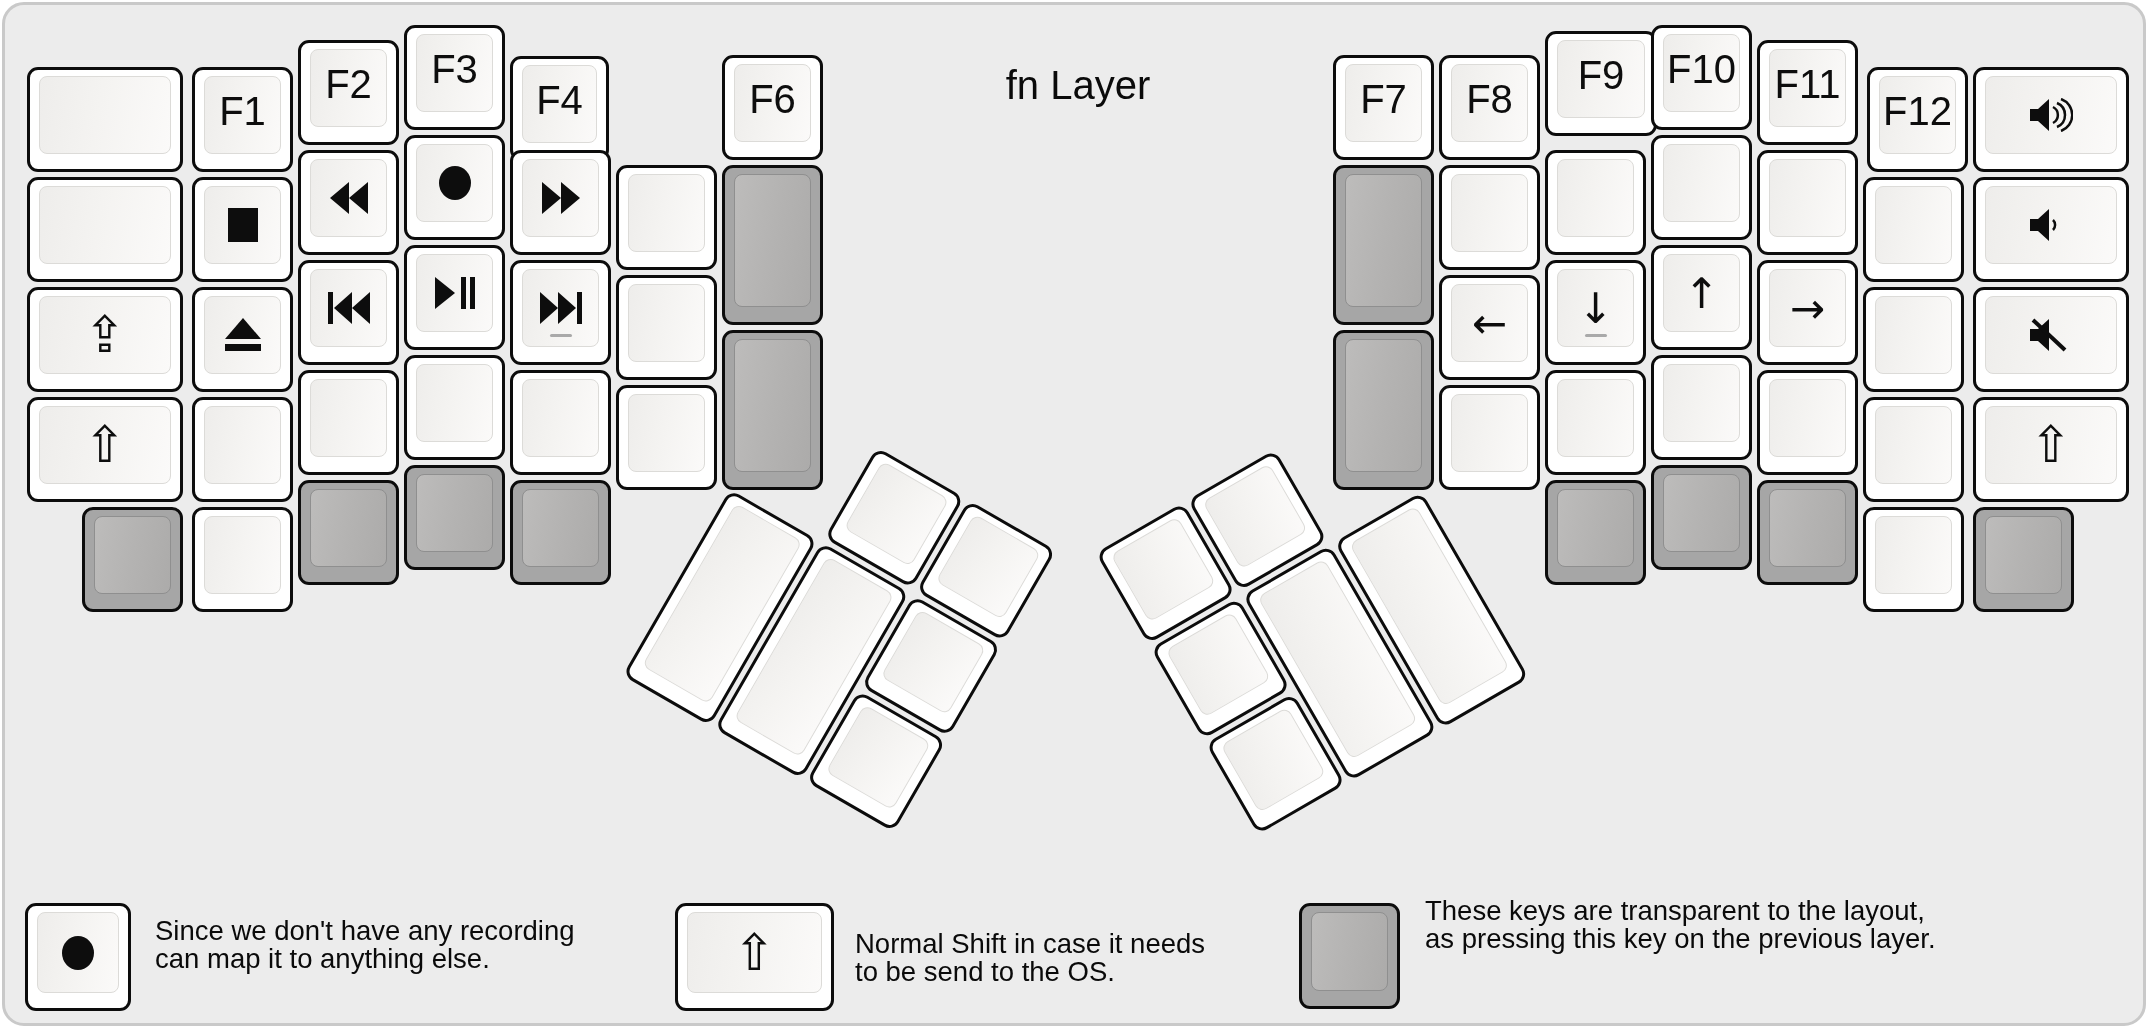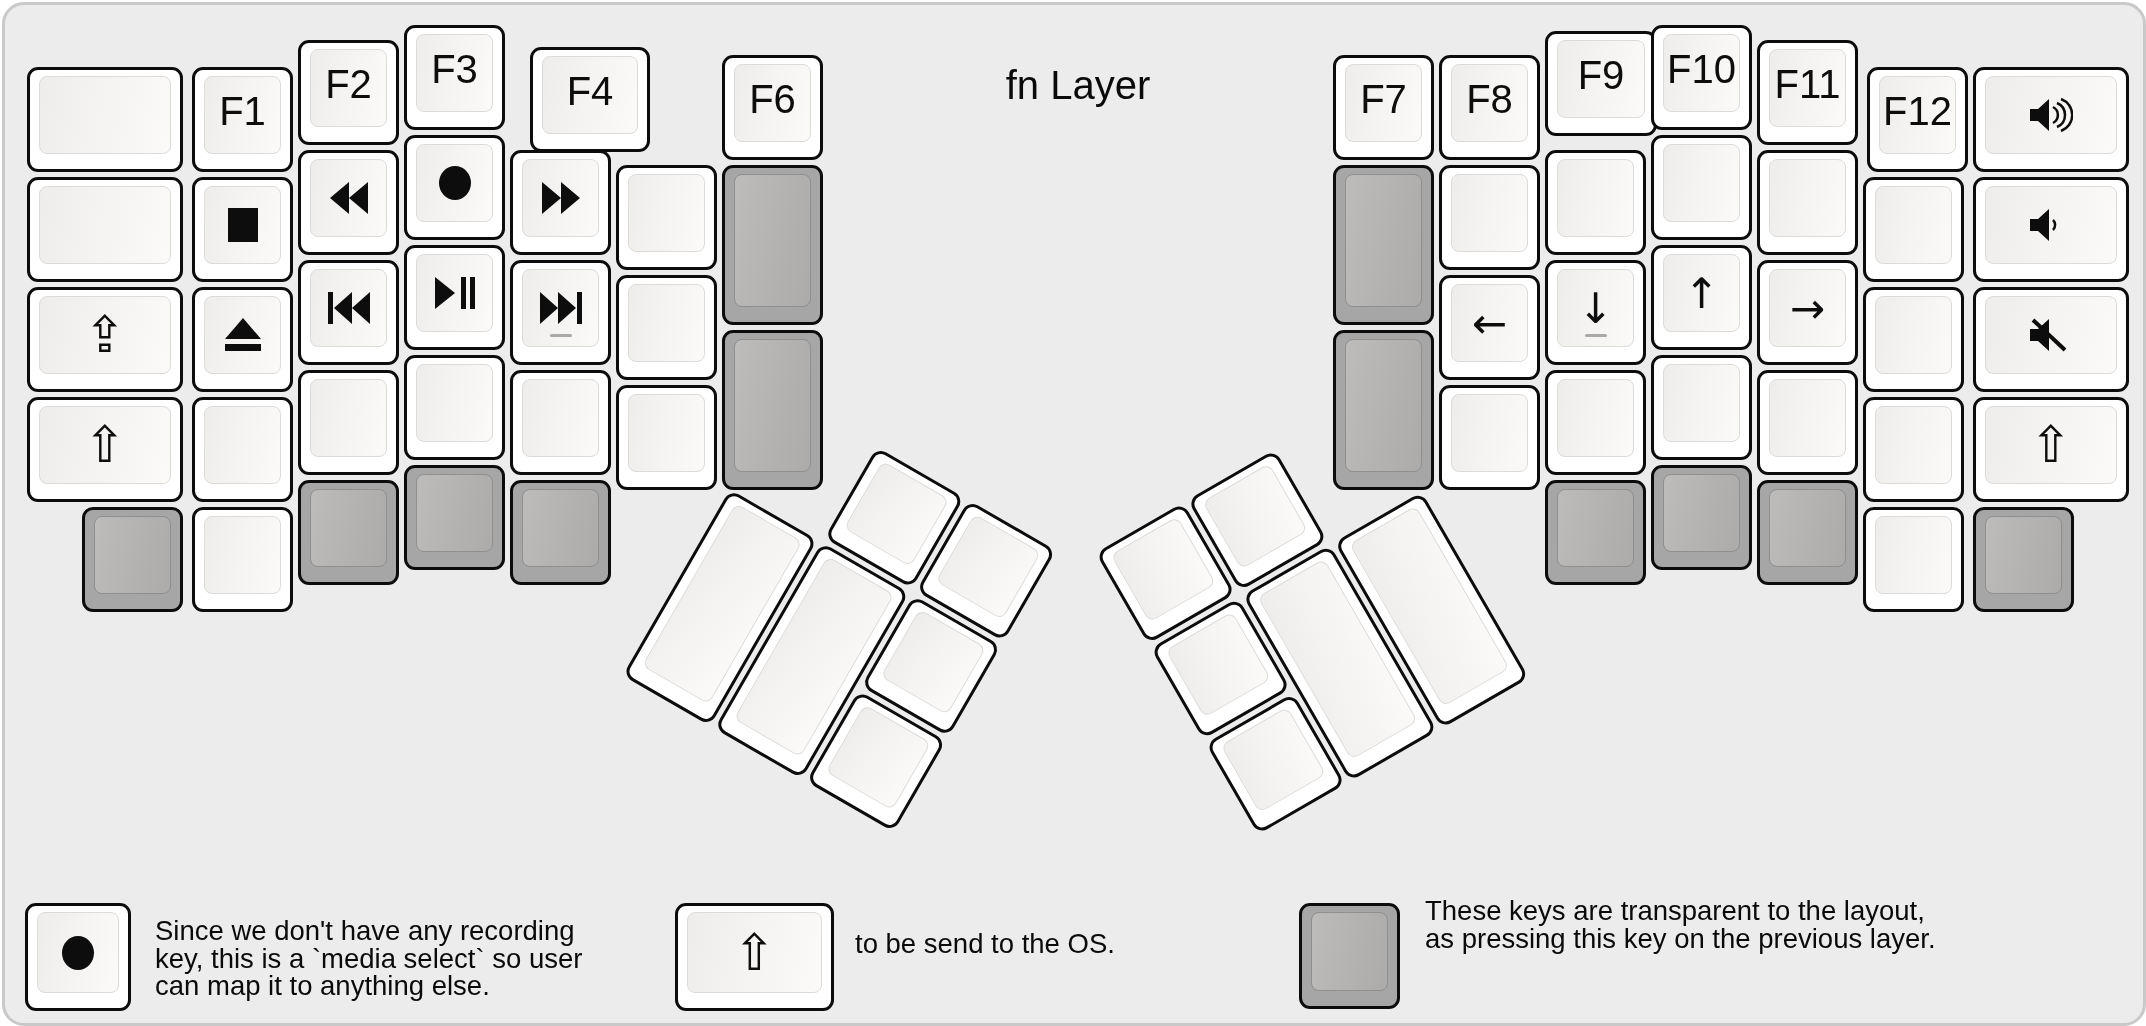--- a/index.html
+++ b/index.html
@@ -179,21 +179,21 @@
           </svg>
         </span>
       </div>
     </div>
     <div class="key" style="left: 399px; top: 350px; width: 101px; height: 105px;">
       <div class="cap"></div>
     </div>
     <div class="key gray" style="left: 399px; top: 460px; width: 101px; height: 105px;">
       <div class="cap"></div>
     </div>
-    <div class="key" style="left: 505px; top: 42px; width: 120px; height: 105px; margin-left: 20px;">
+    <div class="key" style="left: 505px; top: 51px; width: 99px; height: 105px;">
       <div class="cap">
         <span class="lbl-f">F4</span>
       </div>
     </div>
     <div class="key" style="left: 505px; top: 145px; width: 101px; height: 105px;">
       <div class="cap">
         <span class="icon">
           <svg width="38" height="32" viewBox="0 0 38 32">
             <polygon class="fill" points="0,0 19,16 0,32"></polygon>
             <polygon class="fill" points="19,0 38,16 19,32"></polygon>
@@ -385,29 +385,29 @@
       <div class="cap">
         <span class="icon">
           <svg width="36" height="38" viewBox="0 0 36 38">
             <ellipse class="fill" cx="18" cy="19" rx="16" ry="17"></ellipse>
           </svg>
         </span>
       </div>
     </div>
     <div class="legend-text" style="left: 150px; top: 912px;">
       <div>Since we don't have any recording</div>
-      <div>key, this is a `media select` so user</div>
       <div>can map it to anything else.</div>
     </div>
     <div class="key" style="left: 670px; top: 898px; width: 159px; height: 108px;">
       <div class="cap">
         <span class="lbl-g">⇧</span>
       </div>
     </div>
     <div class="legend-text" style="left: 850px; top: 925px;">
+      <div>Normal Shift in case it needs</div>
       <div>to be send to the OS.</div>
     </div>
     <div class="key gray" style="left: 1294px; top: 898px; width: 101px; height: 106px;">
       <div class="cap"></div>
     </div>
     <div class="legend-text" style="left: 1420px; top: 892px;">
       <div>These keys are transparent to the layout,</div>
       <div>as pressing this key on the previous layer.</div>
     </div>
   </div>

